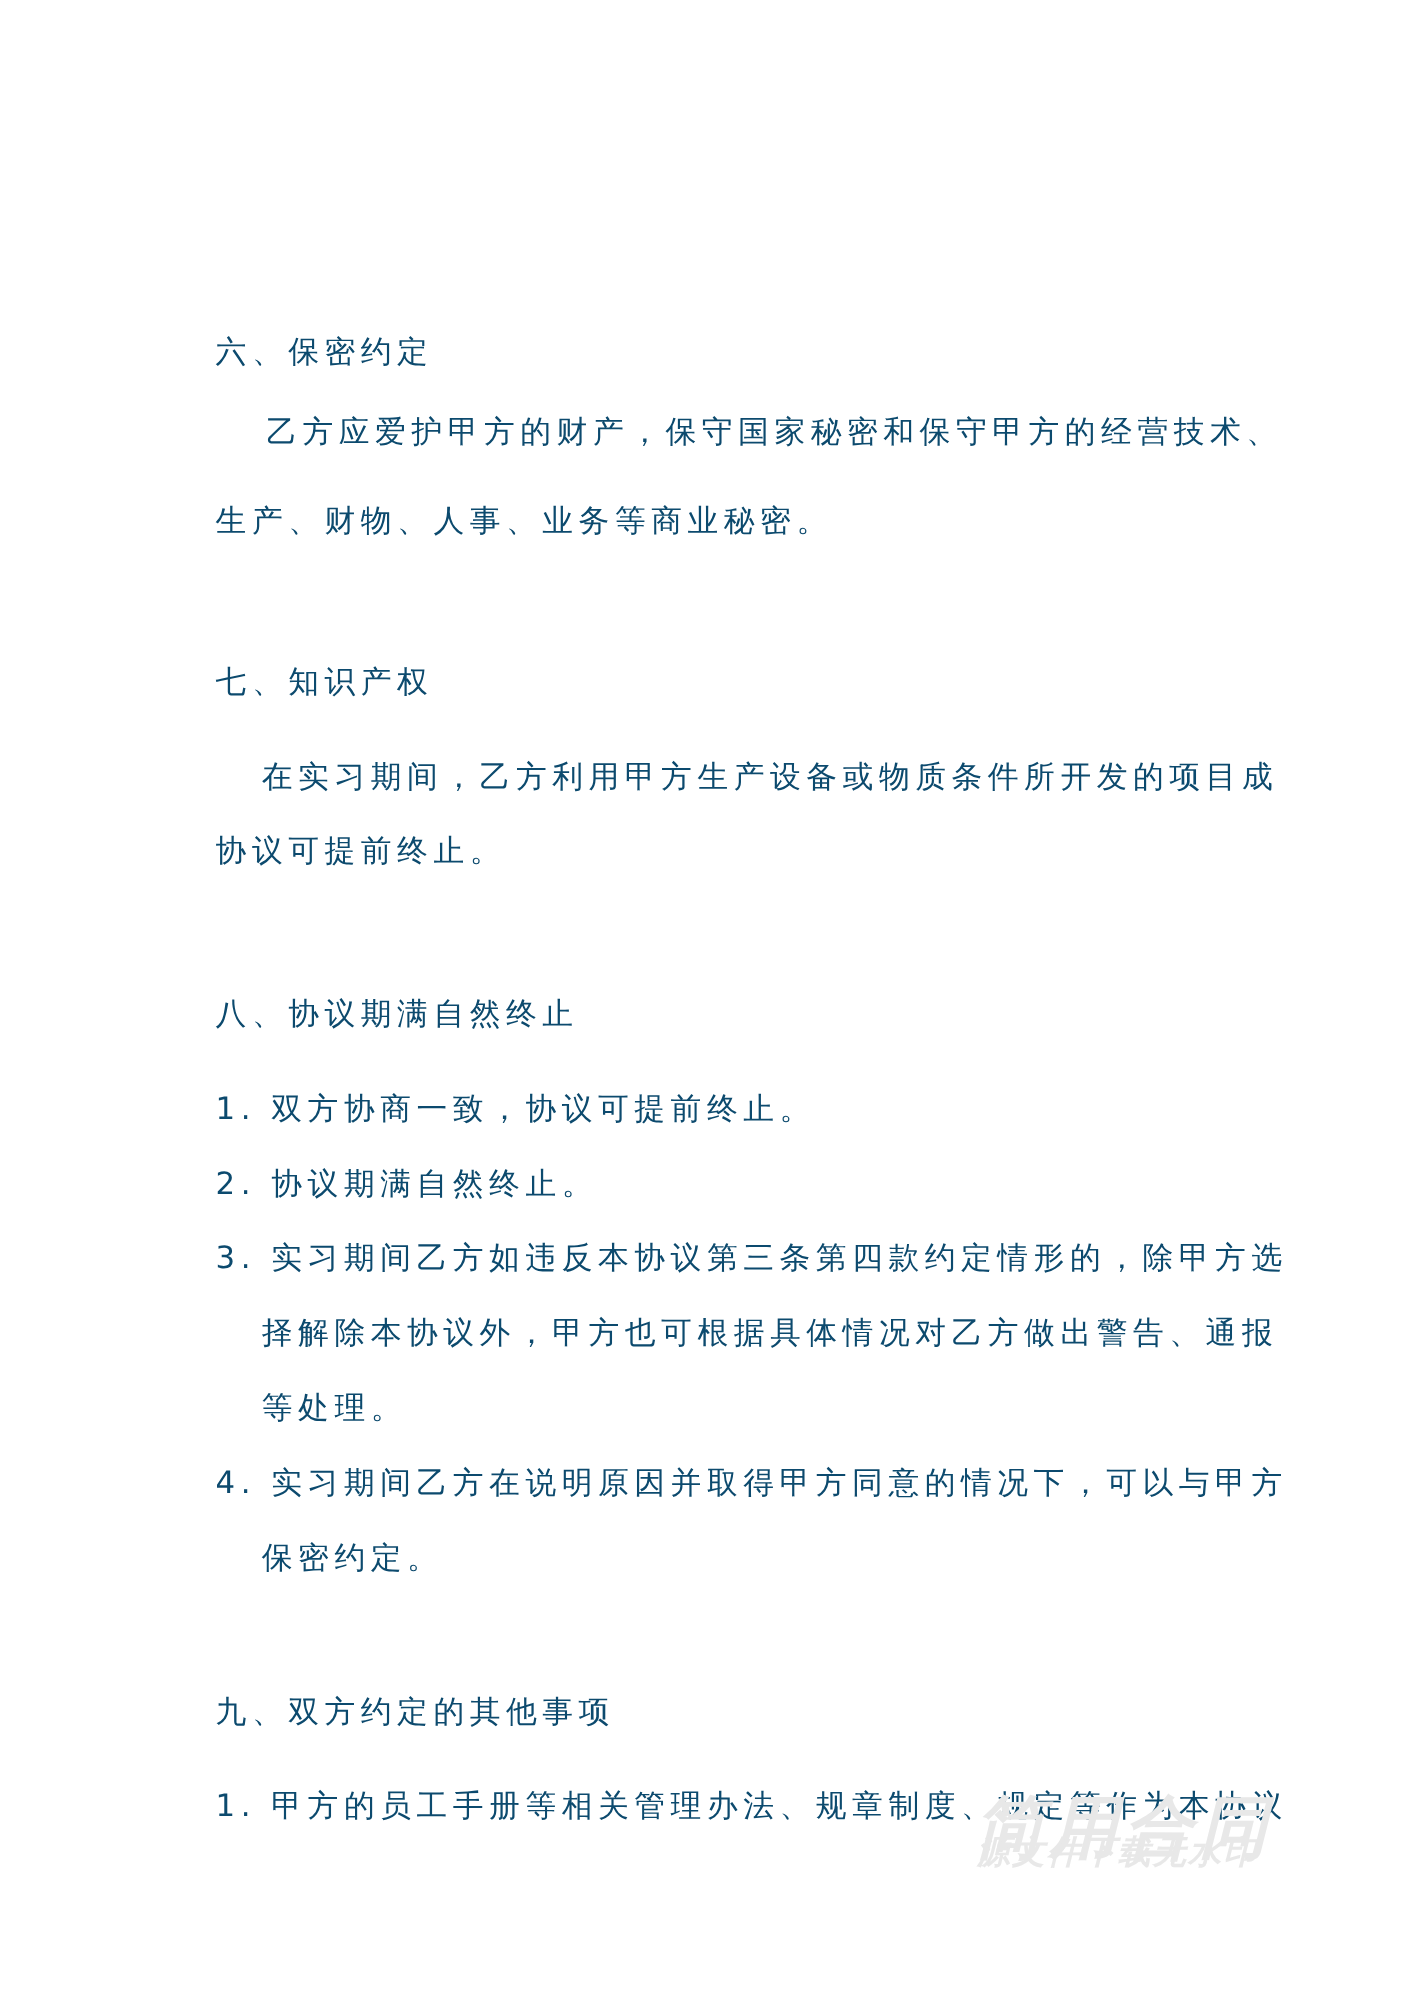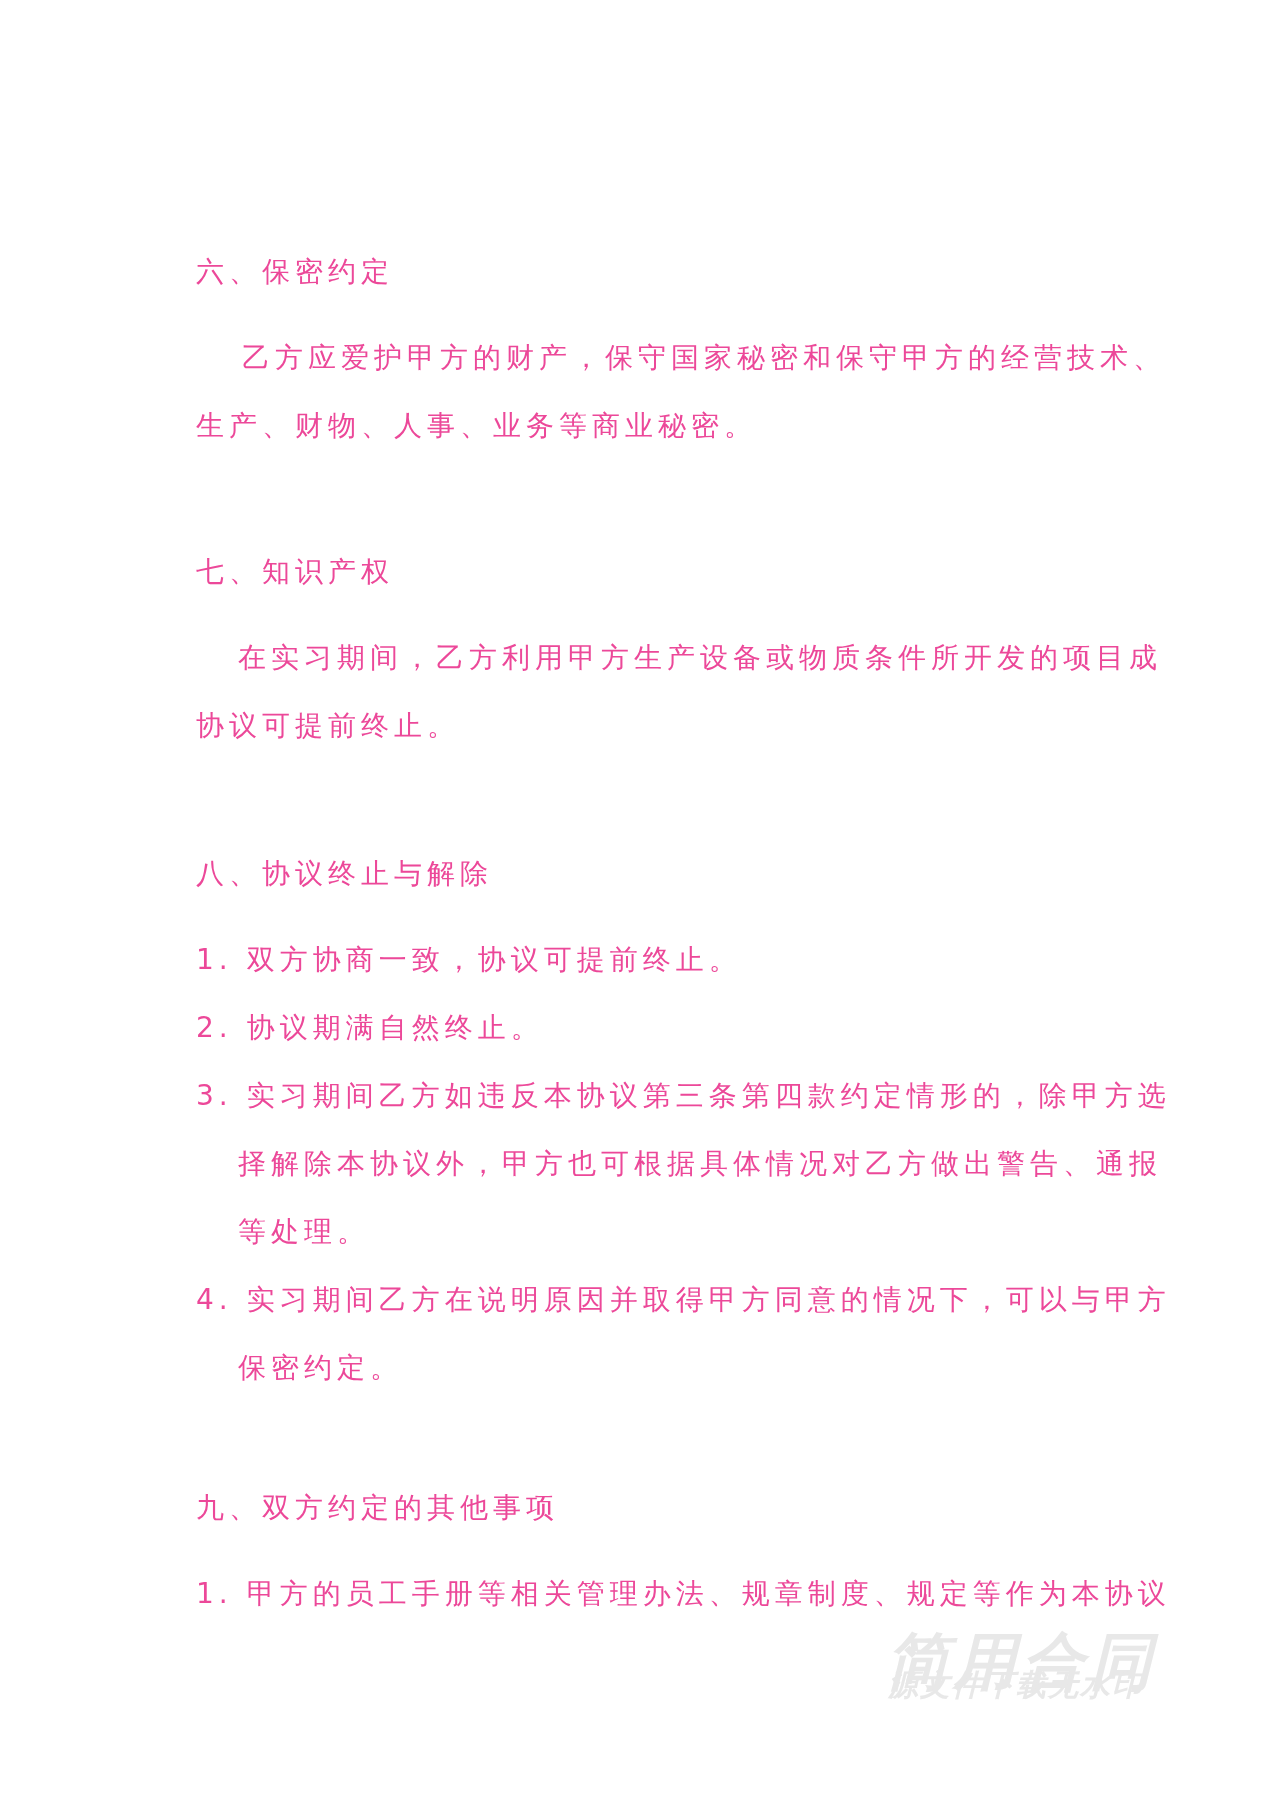--- a/index.html
+++ b/index.html
@@ -15,21 +15,22 @@
       font-family: "DejaVu Sans", "Liberation Sans", sans-serif;
       color: #1a1a1a;
     }
     .line {
       position: absolute;
       left: 196px;
       font-size: 28px;
       line-height: 36px;
       letter-spacing: 5px;
       white-space: nowrap;
-      color: #ec4899;
+      color: #0c4a6e;
+      margin-top: 48px;
     }
     .indent-para { left: 242px; }
     .indent-para2 { left: 238px; }
     .hang { left: 238px; }
     .watermark {
       position: absolute;
       left: 880px;
       top: 1593px;
       width: 300px;
       height: 120px;
@@ -60,28 +61,28 @@
       line-height: 32px;
       white-space: nowrap;
     }
   </style>
 </head>
 <body>
 
 <div>
 
   <div class="line" style="top:254px;">六、保密约定</div>
-  <div class="line indent-para" style="top:340px;">乙方应爱护甲方的财产，保守国家秘密和保守甲方的经营技术、</div>
+  <div class="line indent-para" style="top:327px;">乙方应爱护甲方的财产，保守国家秘密和保守甲方的经营技术、</div>
   <div class="line" style="top:408px;">生产、财物、人事、业务等商业秘密。</div>
 
   <div class="line" style="top:554px;text-align:center;">七、知识产权</div>
   <div class="line indent-para2" style="top:640px;">在实习期间，乙方利用甲方生产设备或物质条件所开发的项目成</div>
   <div class="line" style="top:708px;">协议可提前终止。</div>
 
-  <div class="line" style="top:856px;">八、协议终止与解除</div>
+  <div class="line" style="top:856px;">八、协议期满自然终止</div>
 
   <div class="line" style="top:942px;">
     <span>1.</span>
     <span>双方协商一致，协议可提前终止。</span>
   </div>
 
   <div class="line" style="top:1010px;">
     <span>2.</span>
     <span>协议期满自然终止。</span>
   </div>

